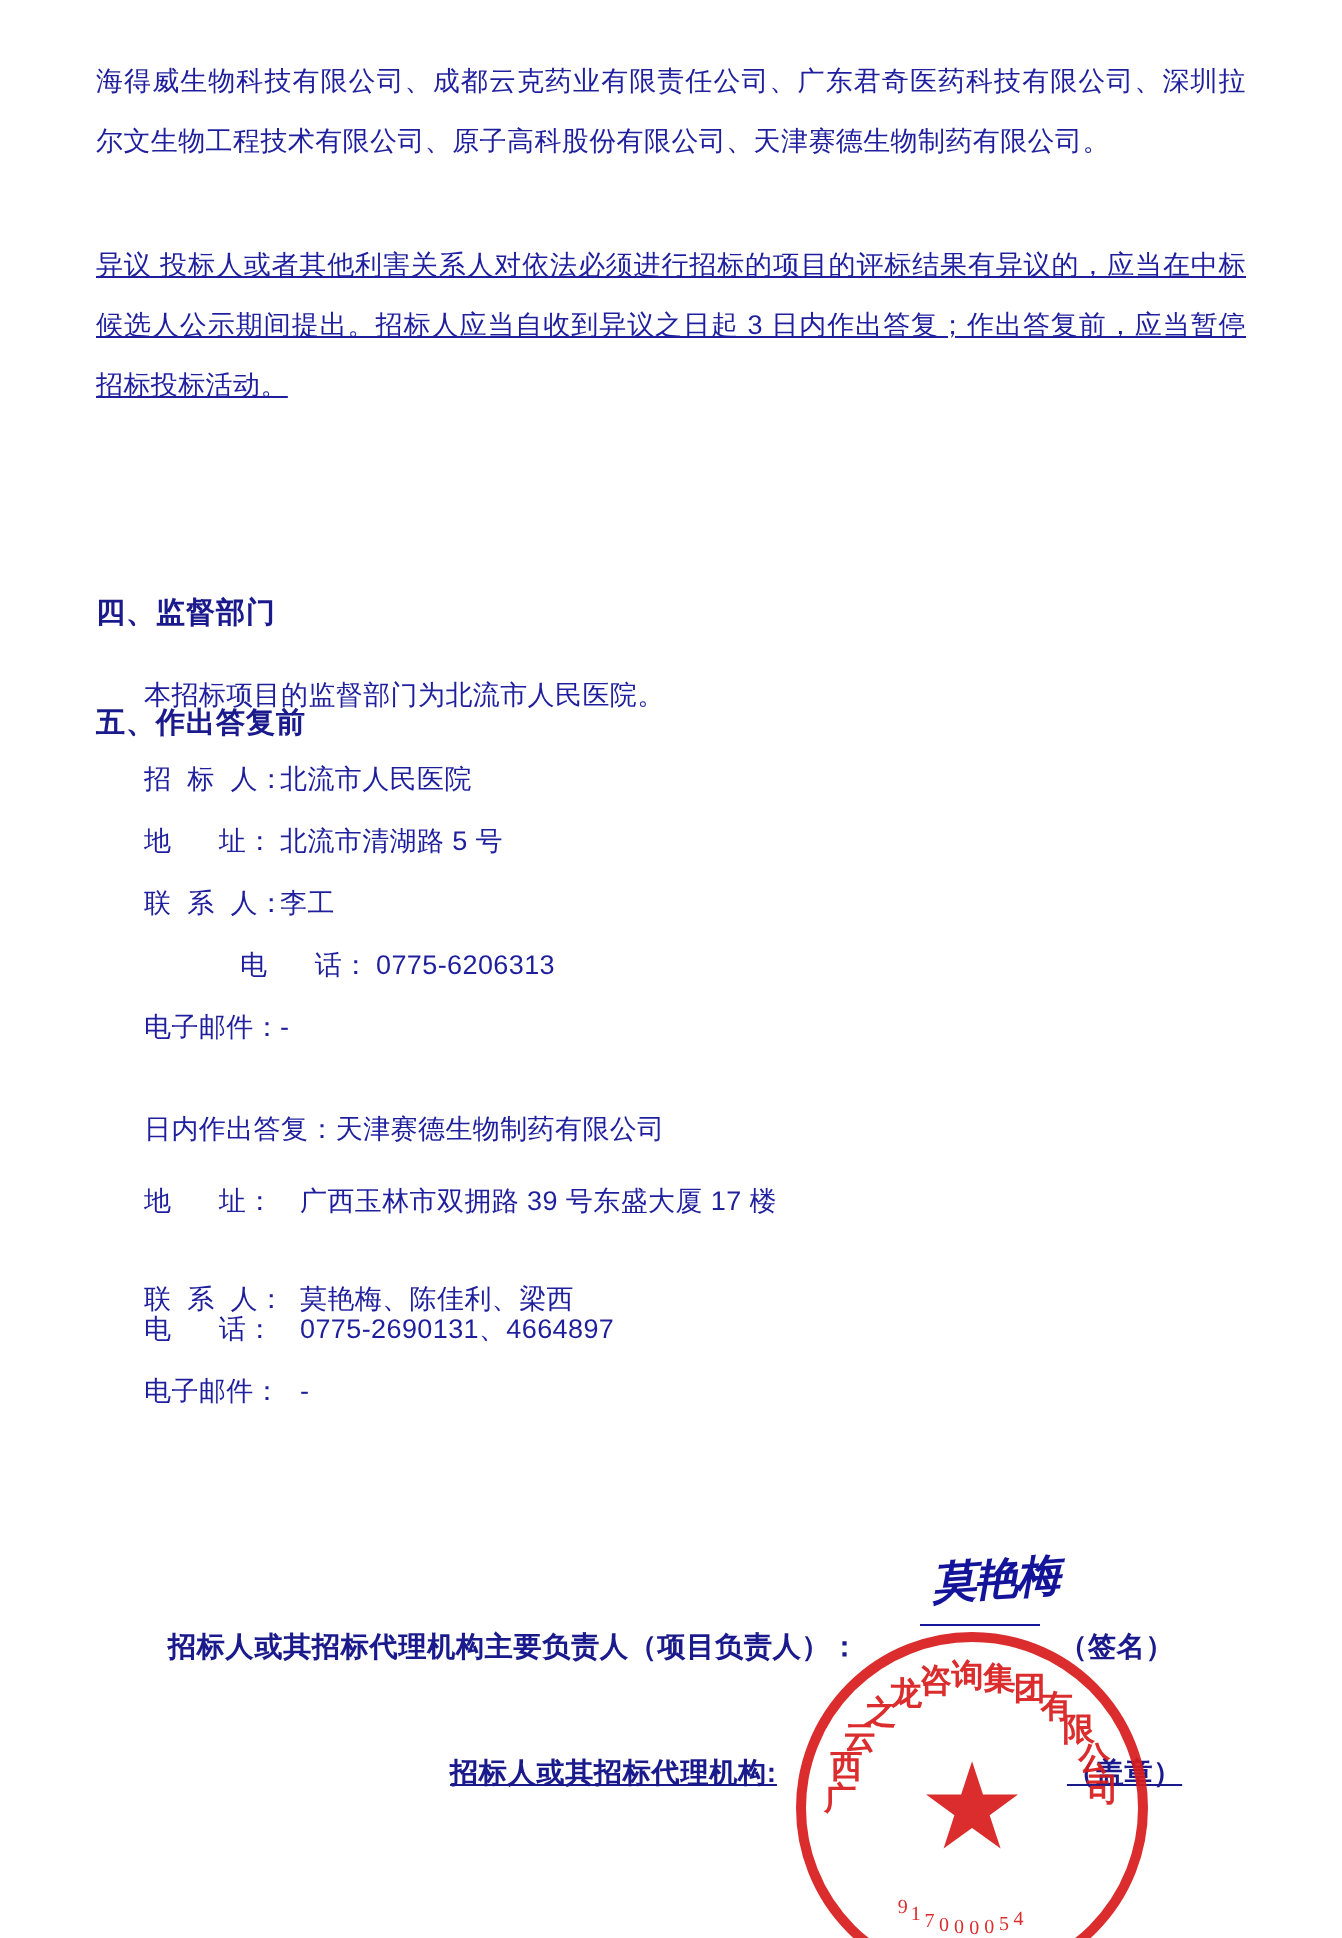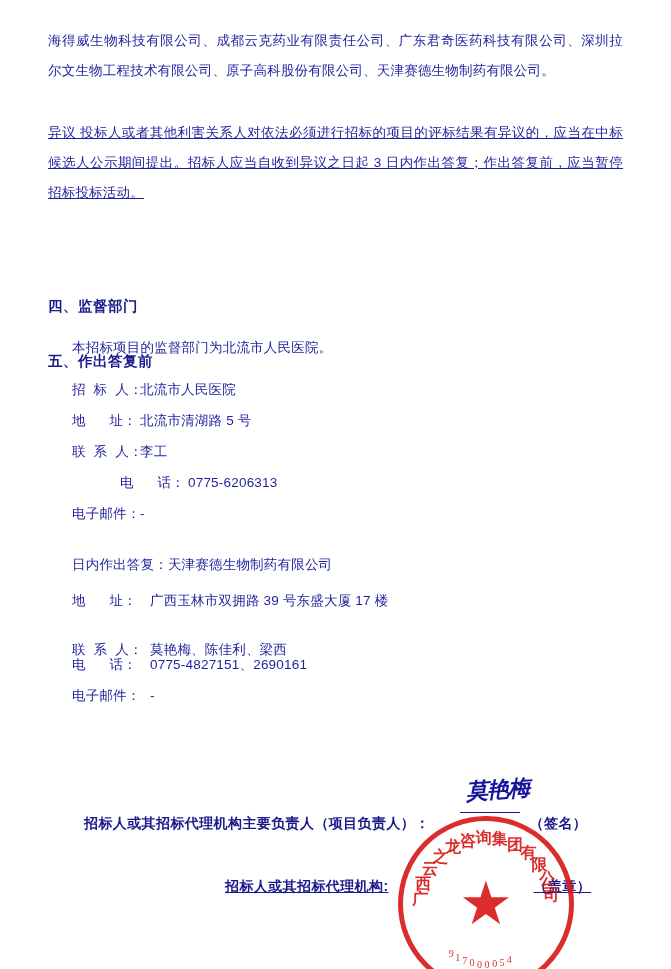--- a/index.html
+++ b/index.html
@@ -156,21 +156,21 @@
   <div class="sub" style="top:474px;margin-left:48px;"><span class="field-label">电      话：</span><span>0775-6206313</span></div>
 
   <div class="sub" style="top:505px;"><span class="field-label">电子邮件：</span><span>-</span></div>
 
   <div class="sub" style="top:556px;"><span>日内作出答复：</span><span>天津赛德生物制药有限公司</span></div>
 
   <div class="sub" style="top:592px;"><span class="field-label-wide">地      址：</span><span>广西玉林市双拥路 39 号东盛大厦 17 楼</span></div>
 
   <div class="sub" style="top:625px;margin-top:16px;"><span class="field-label-wide">联  系  人：</span><span>莫艳梅、陈佳利、梁西</span></div>
 
-  <div class="sub" style="top:656px;"><span class="field-label-wide">电      话：</span><span>0775-4827151、2690161</span></div>
+  <div class="sub" style="top:656px;"><span class="field-label-wide">电      话：</span><span>0775-2690131、4664897</span></div>
 
   <div class="sub" style="top:687px;"><span class="field-label-wide">电子邮件：</span><span>-</span></div>
 
   <div class="sig-line" style="top:795px; left:84px;"><span>招标人或其招标代理机构主要负责人（项目负责人）：</span><span style="display:inline-block; width:100px;"></span><span>（签名）</span></div>
 
   <div class="signature" style="top:775px; left:466px;">莫艳梅</div>
   <div class="sig-underline" style="top:812px; left:460px; width:60px;"></div>
 
   <div class="sig-line" style="top:858px; left:225px;text-decoration:underline;"><span>招标人或其招标代理机构:</span><span style="display:inline-block; width:145px;"></span><span>（盖章）</span></div>
 

